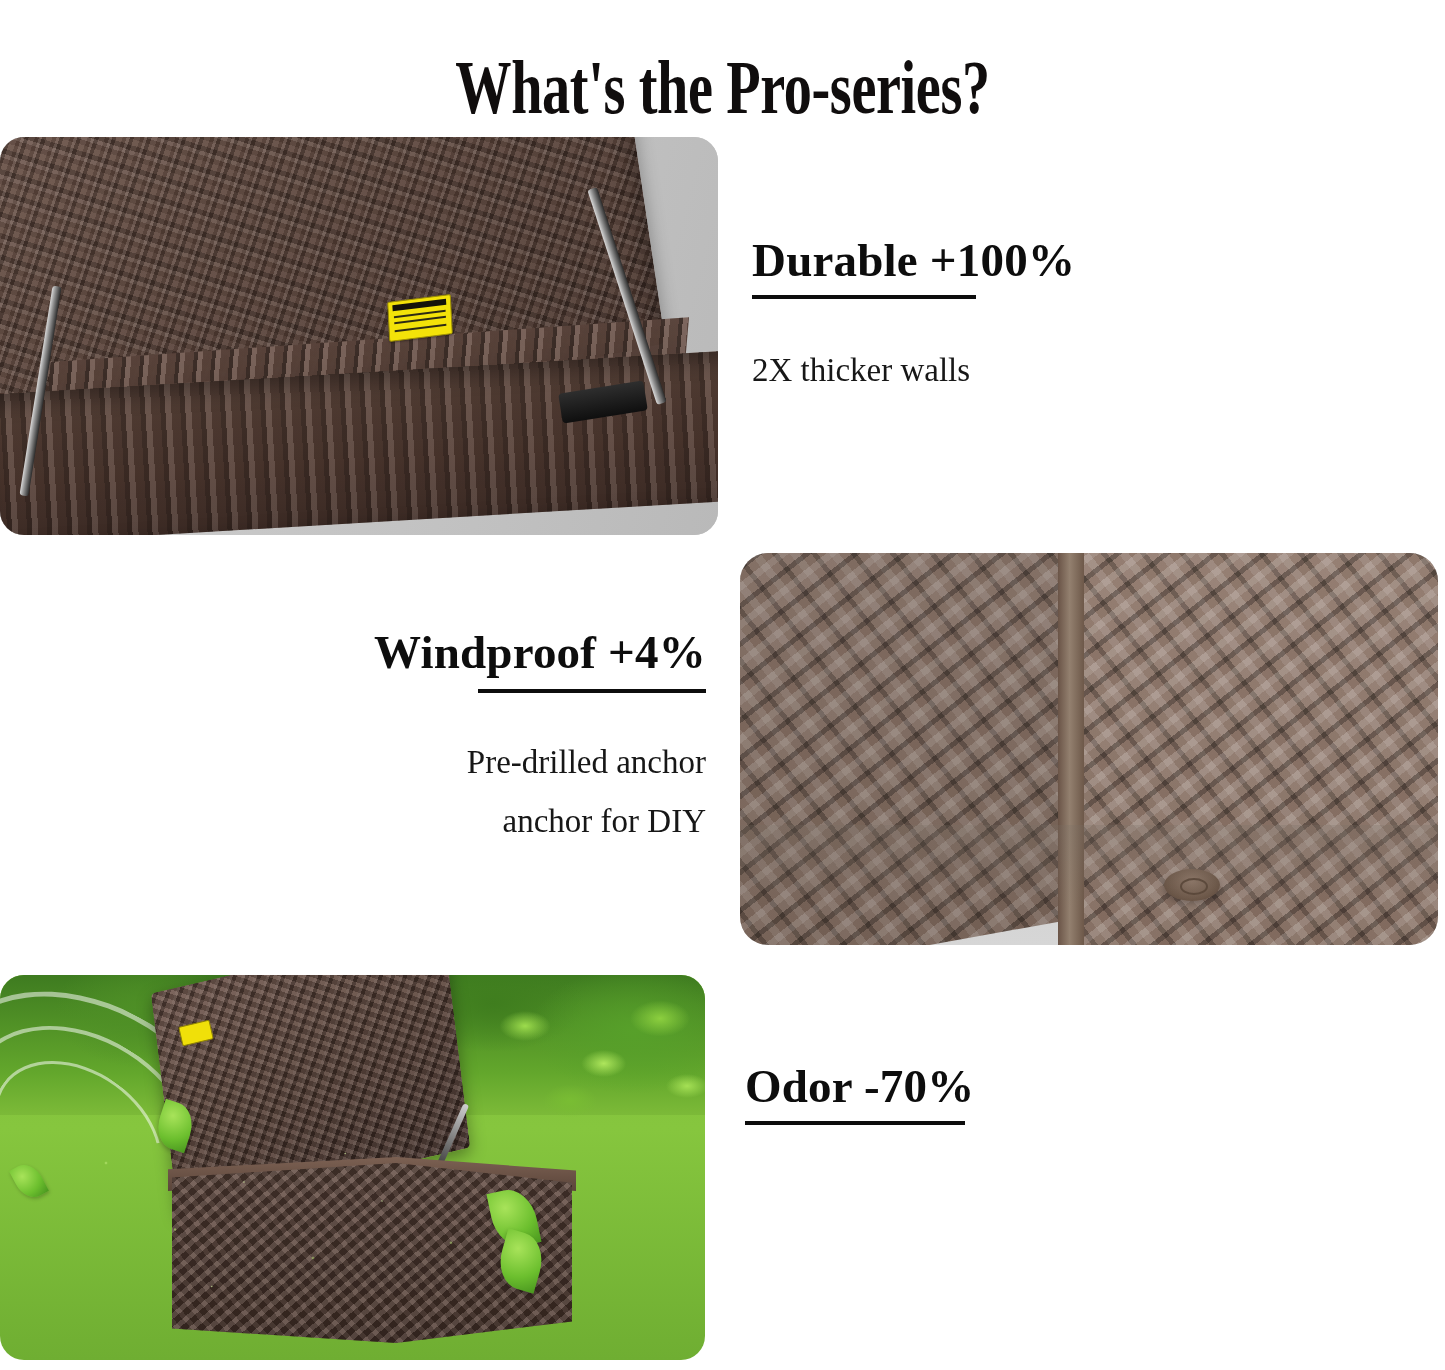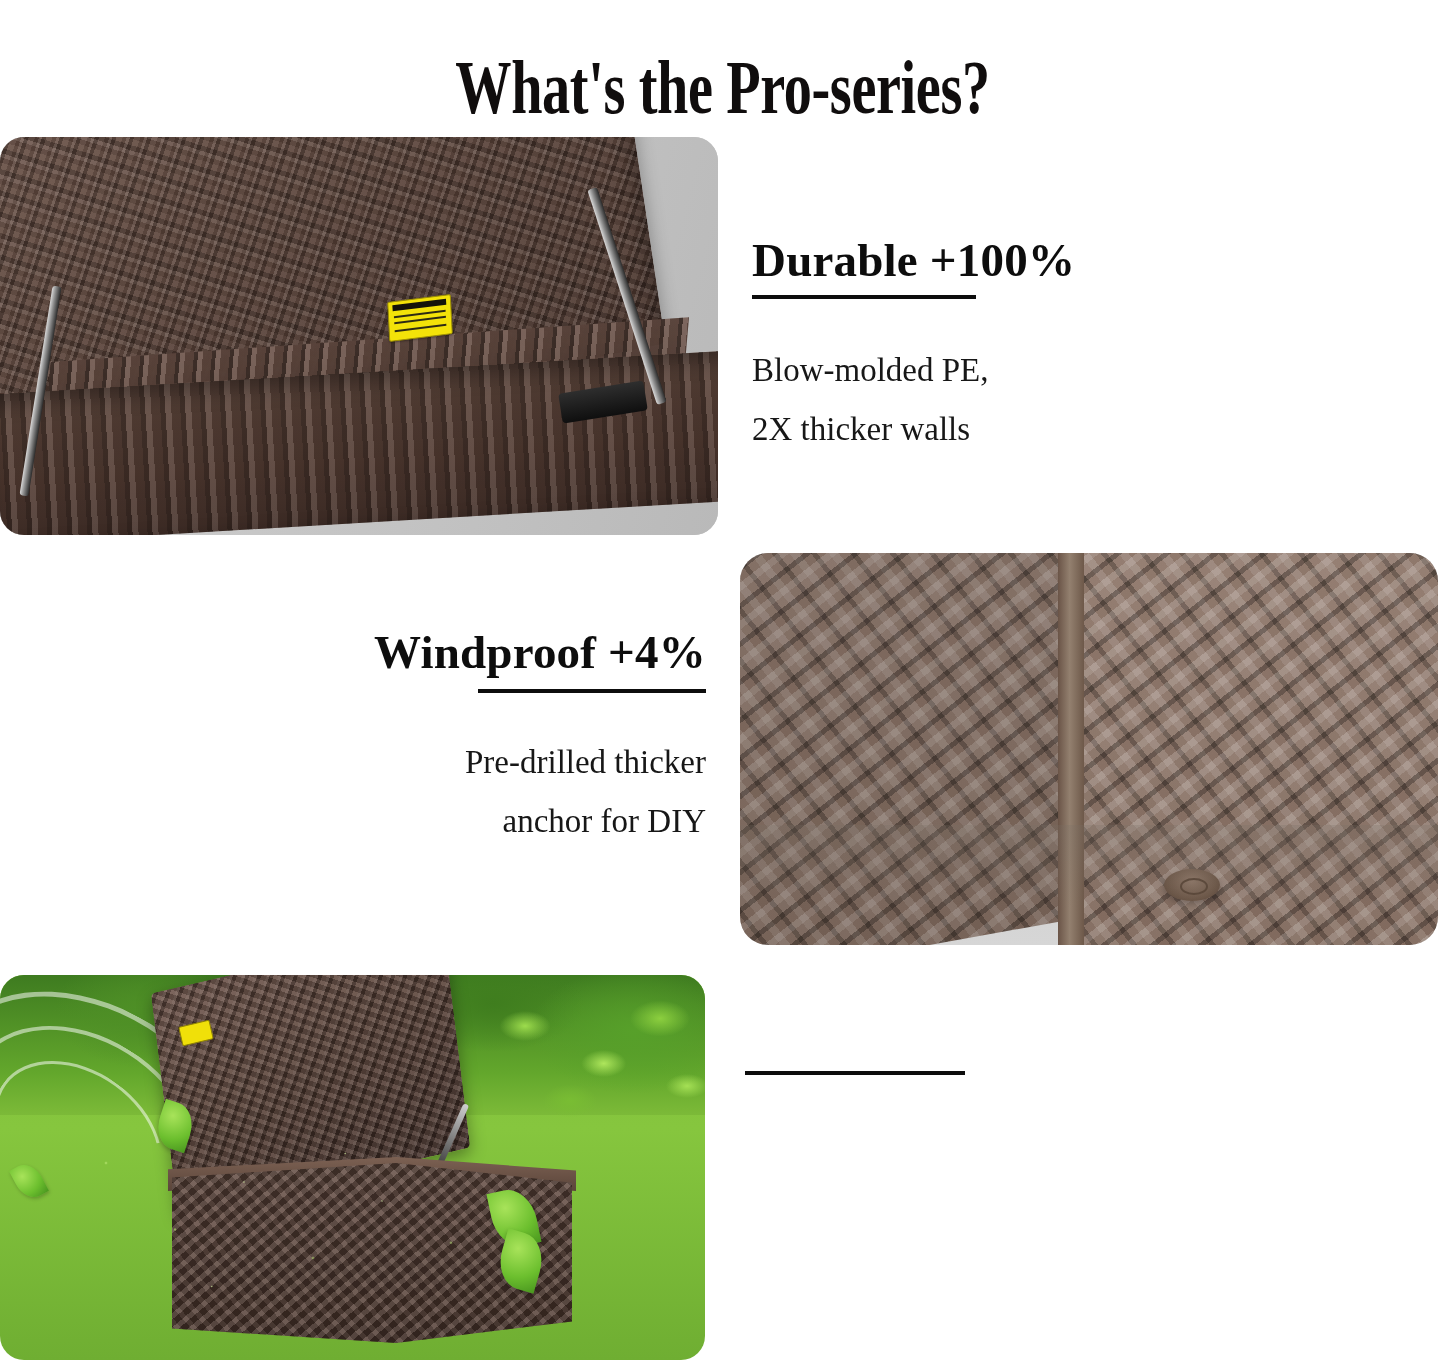--- a/index.html
+++ b/index.html
@@ -348,30 +348,29 @@
     <div class="wl-line" style="top:14px"></div>
     <div class="wl-line" style="top:20px"></div>
     <div class="wl-line" style="top:28px"></div>
   </div>
 </div>
 
 <div class="feature-block" id="block-durable">
   <div class="feature-heading">Durable +100%</div>
   <div class="heading-rule"></div>
   <div class="feature-body">
-    <div>Blow-molded PE,</div>
     <div>2X thicker walls</div>
   </div>
 </div>
 
 <div class="feature-block" id="block-windproof">
   <div class="feature-heading">Windproof +4%</div>
   <div class="heading-rule"></div>
   <div class="feature-body">
-    <div>Pre-drilled thicker</div>
+    <div>Pre-drilled anchor</div>
     <div>anchor for DIY</div>
   </div>
 </div>
 
 <div class="photo-panel" id="panel-wicker">
   <div class="face face-left"></div>
   <div class="face face-right"></div>
   <div class="corner-edge"></div>
   <div class="foot"></div>
   <div class="floor-shadow"></div>
@@ -389,16 +388,17 @@
   <div class="box-rim"></div>
   <div class="box-body"></div>
   <div class="mist"></div>
   <div class="leaf leaf-a"></div>
   <div class="leaf leaf-b"></div>
   <div class="leaf leaf-c"></div>
   <div class="leaf leaf-d"></div>
 </div>
 
 <div class="feature-block" id="block-odor">
+  <div class="feature-heading">Odor -70%</div>
   <div class="heading-rule"></div>
   <div class="feature-body">
   </div>
 </div>
 
 </body></html>

